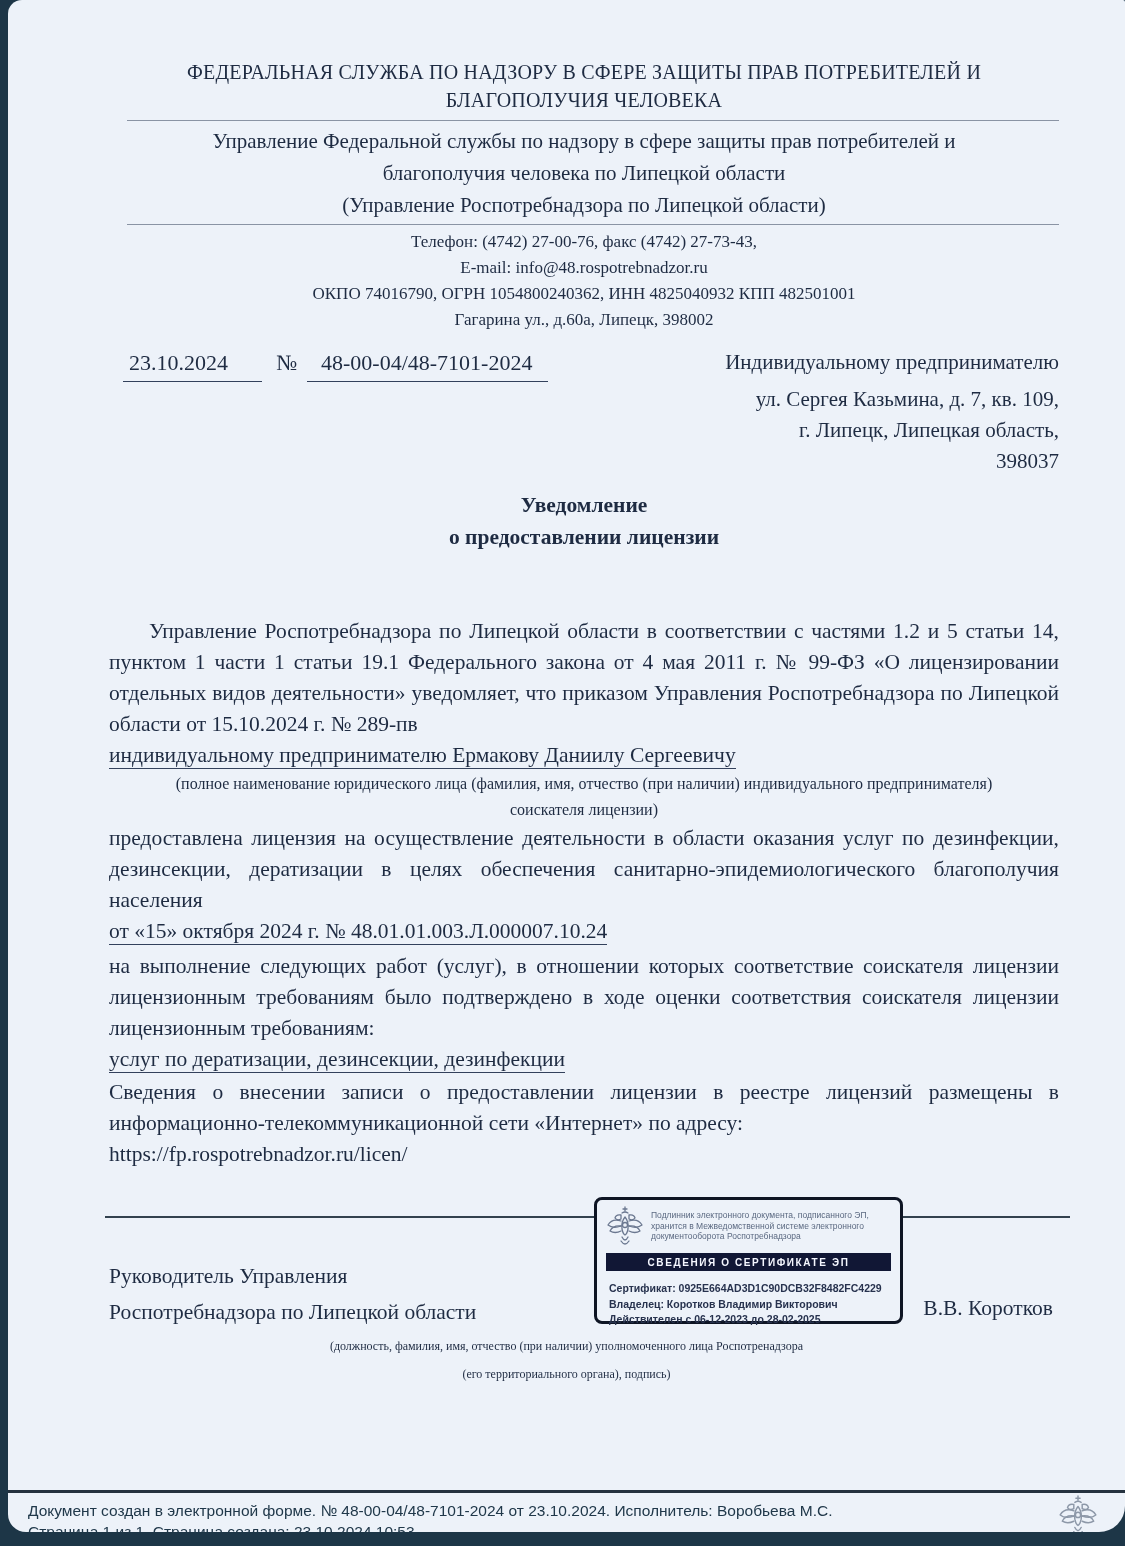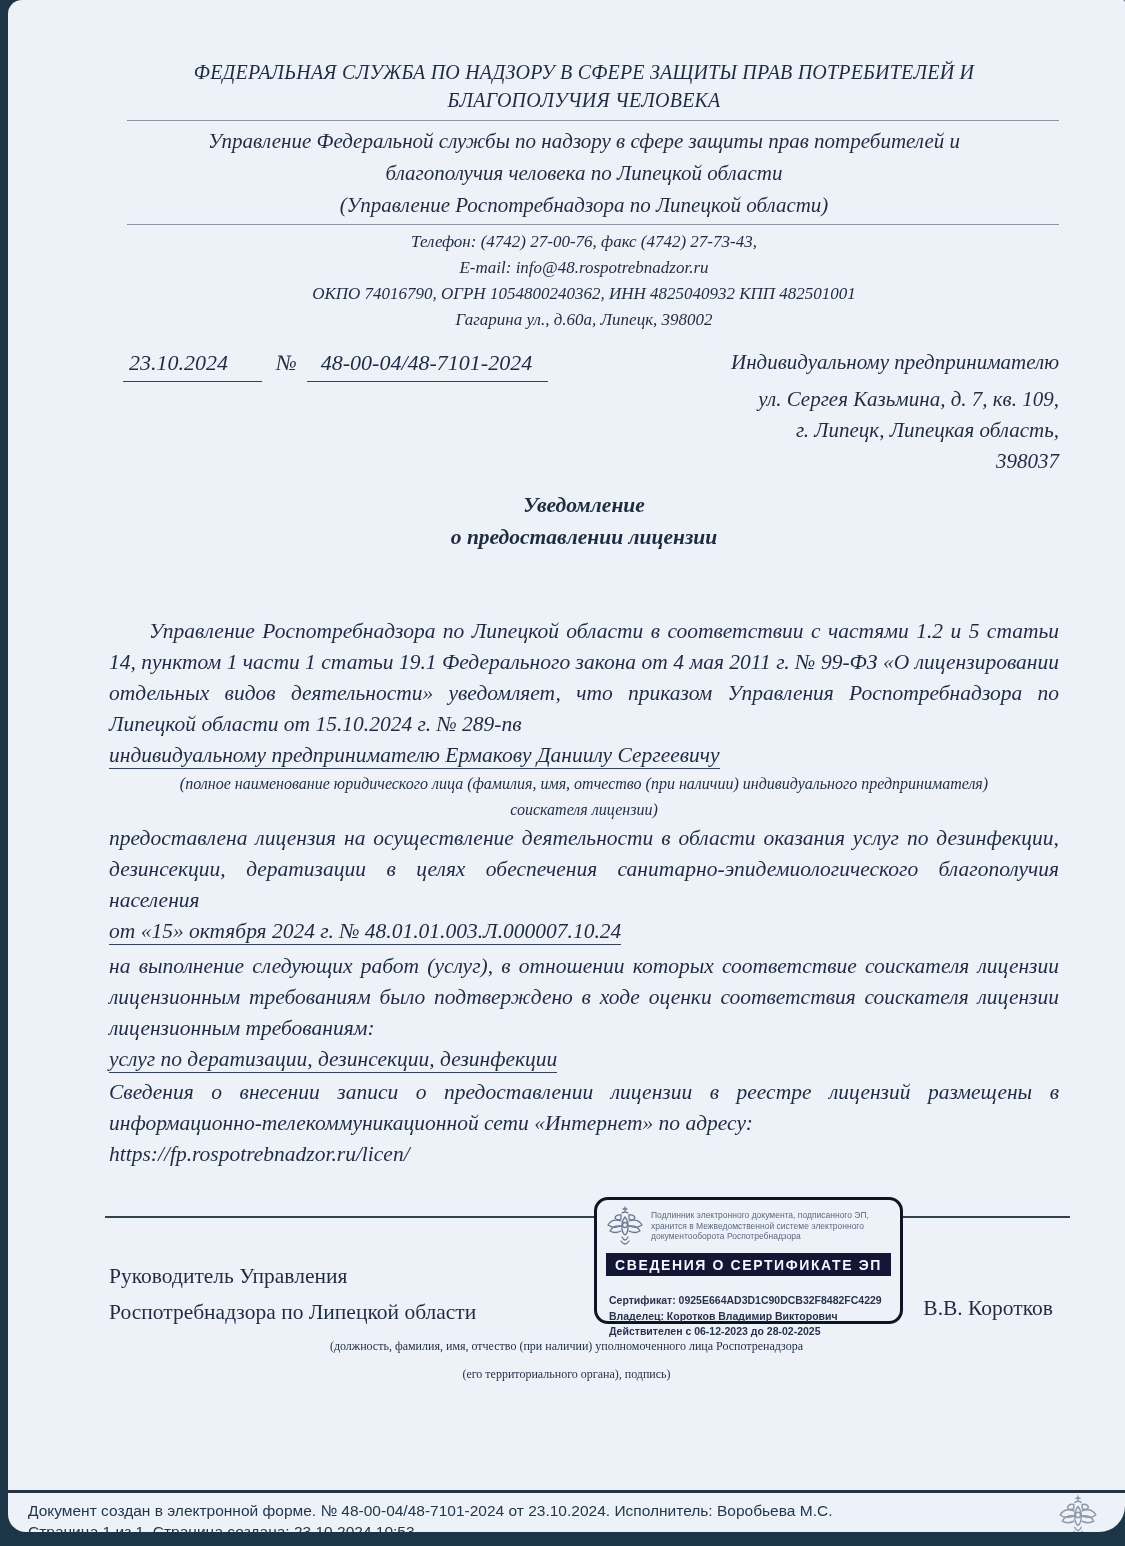--- a/index.html
+++ b/index.html
@@ -11,21 +11,21 @@
   }
   .page{
     position:relative;
     margin-left:8px;
     width:1117px;height:1532px;
     background:#edf2f9;
     border-radius:14px 2px 26px 18px;
     overflow:hidden;
     color:#1e2b42;
   }
-  .doc{padding:58px 66px 0 101px;font-style:italic;}
+  .doc{padding:58px 66px 0 101px;}
   .center{text-align:center;}
   .agency{font-size:20px;line-height:28px;letter-spacing:.2px;}
   .rule{border:0;border-top:1px solid #8a94a4;margin:0 0 0 18px;}
   .rule1{margin-top:6px;}
   .rule2{margin-top:3px;}
   .dept{margin-top:4px;font-size:21px;line-height:32px;}
   .contacts{margin-top:4px;font-size:17px;line-height:26px;}
   .ref-row{margin-top:13px;display:flex;justify-content:space-between;align-items:flex-start;}
   .ref-left{font-size:22px;white-space:nowrap;margin-left:-14px;padding-top:4px;}
   .u-line{border-bottom:1.5px solid #33415c;display:inline-block;}
@@ -40,26 +40,26 @@
   .p1 .ptext{text-indent:40px;display:block;}
   .p2{margin-top:0;min-height:124px;}
   .p3{margin-top:4px;min-height:124px;}
   .p4{margin-top:2px;}
   .uline-text{border-bottom:1.5px solid #33415c;padding-bottom:1px;}
   .caption{font-size:16px;line-height:26px;text-align:center;margin:0 auto;max-width:860px;}
   .sig-rule{position:absolute;top:1216px;left:97px;width:965px;border-top:2px solid #33424f;}
   .stamp{
     position:absolute;top:1197px;left:586px;width:309px;height:127px;
     box-sizing:border-box;background:#edf2f9;
-    border:3px solid #0e1524;border-radius:14px;
+    border:3px solid #0e1524;border-radius:8px;
     font-family:"Liberation Sans","DejaVu Sans",sans-serif;
   }
   .stamp-head{display:flex;gap:6px;padding:5px 10px 0 8px;align-items:flex-start;}
   .stamp-head-text{font-size:8.5px;line-height:10.5px;color:#5a6880;padding-top:5px;}
-  .stamp-bar{margin:2px 9px 12px;background:#111735;color:#f5f7ff;font-size:14px;font-weight:700;letter-spacing:1.6px;text-align:center;padding:4px 0 3px;}
+  .stamp-bar{margin:2px 9px 5px;background:#111735;color:#f5f7ff;font-size:10px;font-weight:700;letter-spacing:1.6px;text-align:center;padding:4px 0 3px;}
   .stamp-lines{padding:5px 0 0 12px;font-size:10.5px;line-height:15.5px;color:#27324e;font-weight:bold;}
   .sig-left{position:absolute;top:1258px;left:101px;font-size:21.5px;line-height:36px;}
   .sig-name{position:absolute;top:1296px;right:72px;font-size:21.5px;}
   .sig-caption{position:absolute;top:1332px;left:0;width:100%;text-align:center;font-size:12px;line-height:28px;}
   .footer-rule{position:absolute;top:1490px;left:0;width:100%;border-top:3px solid #25323f;}
   .footer-text{position:absolute;top:1500px;left:20px;font-family:"Liberation Sans","DejaVu Sans",sans-serif;font-size:15.5px;line-height:21px;color:#20384a;}
   .footer-eagle{position:absolute;top:1494px;right:26px;}
 </style>
 </head>
 <body>

